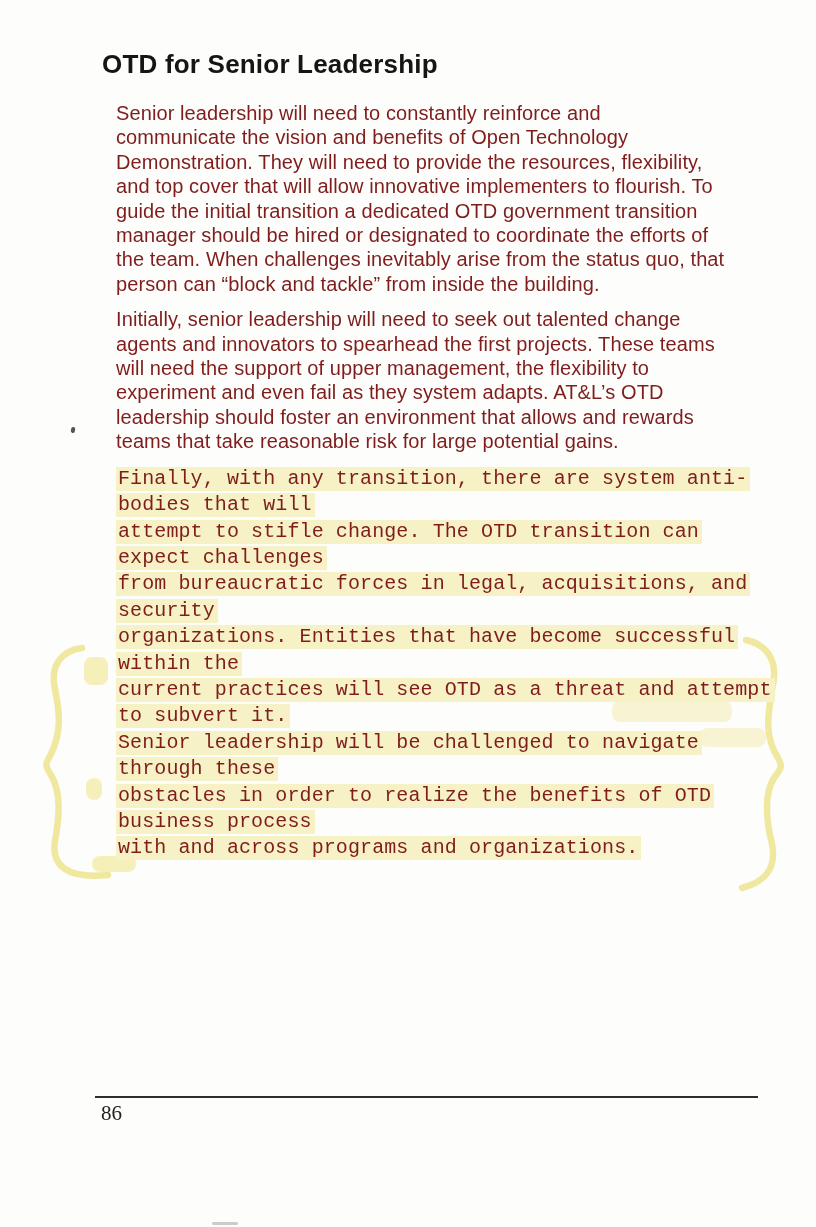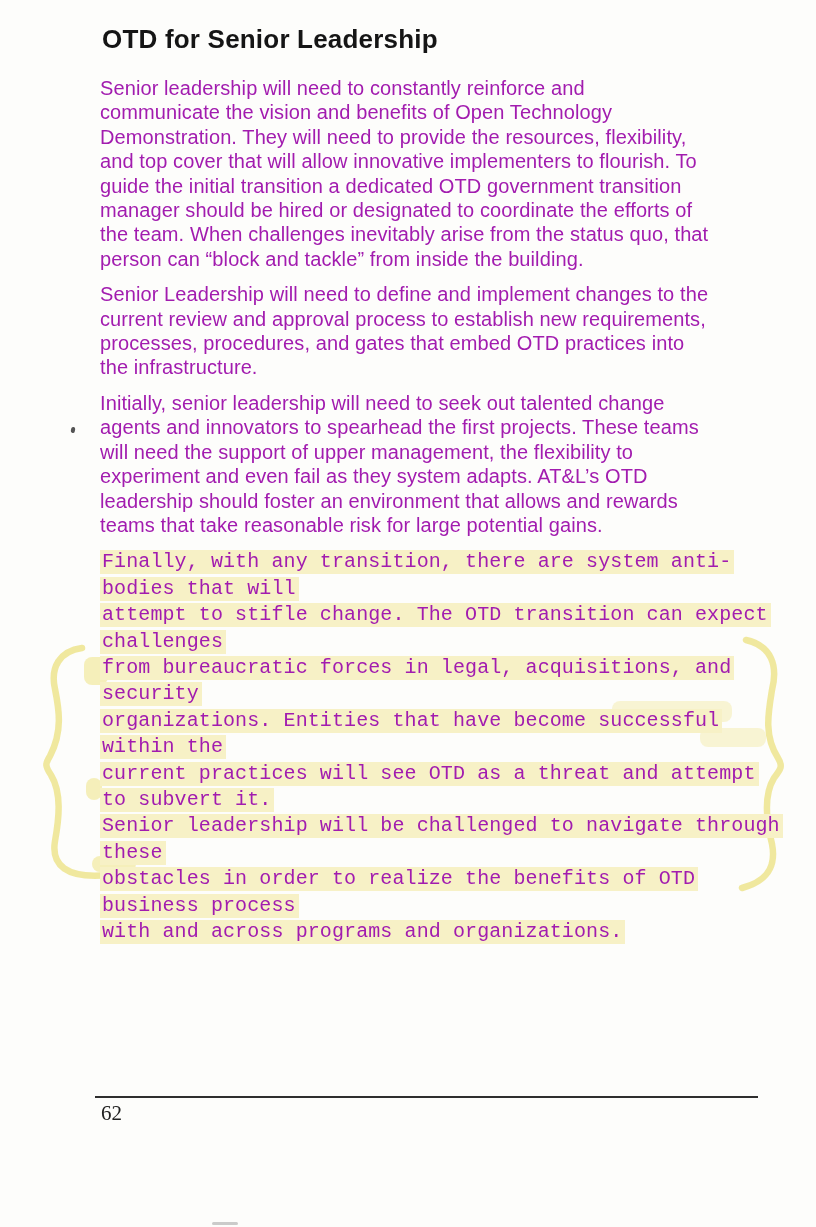--- a/index.html
+++ b/index.html
@@ -12,36 +12,36 @@
     position: relative;
     width: 816px;
     height: 1227px;
     background: #fdfdfb;
     overflow: hidden;
   }
   
   .content {
     position: absolute;
     left: 100px;
-    top: 24px;
+    top: 49px;
     width: 680px;
   }
   .page-title {
     margin: 0 0 22px 2px;
     font-size: 26px;
     line-height: 30px;
     font-weight: 700;
     color: #151515;
     letter-spacing: 0.2px;
   }
   .para {
-    margin: 0 0 11px 0;
+    margin: 0 0 11px 16px;
     font-size: 20px;
     line-height: 24.4px;
-    color: #a21caf;
+    color: #7f1d1d;
     white-space: pre-line;
     letter-spacing: 0.1px;
   }
   .para span { white-space: pre-line; }
   .hl {
     background: #f7f1c6;
     box-decoration-break: clone;
     -webkit-box-decoration-break: clone;
     padding: 0 3px 1px 2px;
     font-family: Liberation Mono, monospace;
@@ -123,42 +123,38 @@
 
     <p class="para"><span>Senior leadership will need to constantly reinforce and
 communicate the vision and benefits of Open Technology
 Demonstration. They will need to provide the resources, flexibility,
 and top cover that will allow innovative implementers to flourish. To
 guide the initial transition a dedicated OTD government transition
 manager should be hired or designated to coordinate the efforts of
 the team. When challenges inevitably arise from the status quo, that
 person can “block and tackle” from inside the building.</span></p>
 
-    <p class="para"><span>Senior Leadership will need to define and implement changes to the
-current review and approval process to establish new requirements,
-processes, procedures, and gates that embed OTD practices into
-the infrastructure.</span></p>
 
     <p class="para"><span>Initially, senior leadership will need to seek out talented change
 agents and innovators to spearhead the first projects. These teams
 will need the support of upper management, the flexibility to
 experiment and even fail as they system adapts. AT&amp;L’s OTD
 leadership should foster an environment that allows and rewards
 teams that take reasonable risk for large potential gains.</span></p>
 
 
     <p class="para"><span class="hl">Finally, with any transition, there are system anti-bodies that will
 attempt to stifle change. The OTD transition can expect challenges
 from bureaucratic forces in legal, acquisitions, and security
 organizations.  Entities that have become successful within the
 current practices will see OTD as a threat and attempt to subvert it.
 Senior leadership will be challenged to navigate through these
 obstacles in order to realize the benefits of OTD business process
 with and across programs and organizations.</span></p>
   </div>
 
   <div class="footer-rule"></div>
-  <div class="page-number">62</div>
+  <div class="page-number">86</div>
 
   <div class="speck-margin"></div>
   <div class="speck-bottom"></div>
 
 </div>
 
 </body></html>

